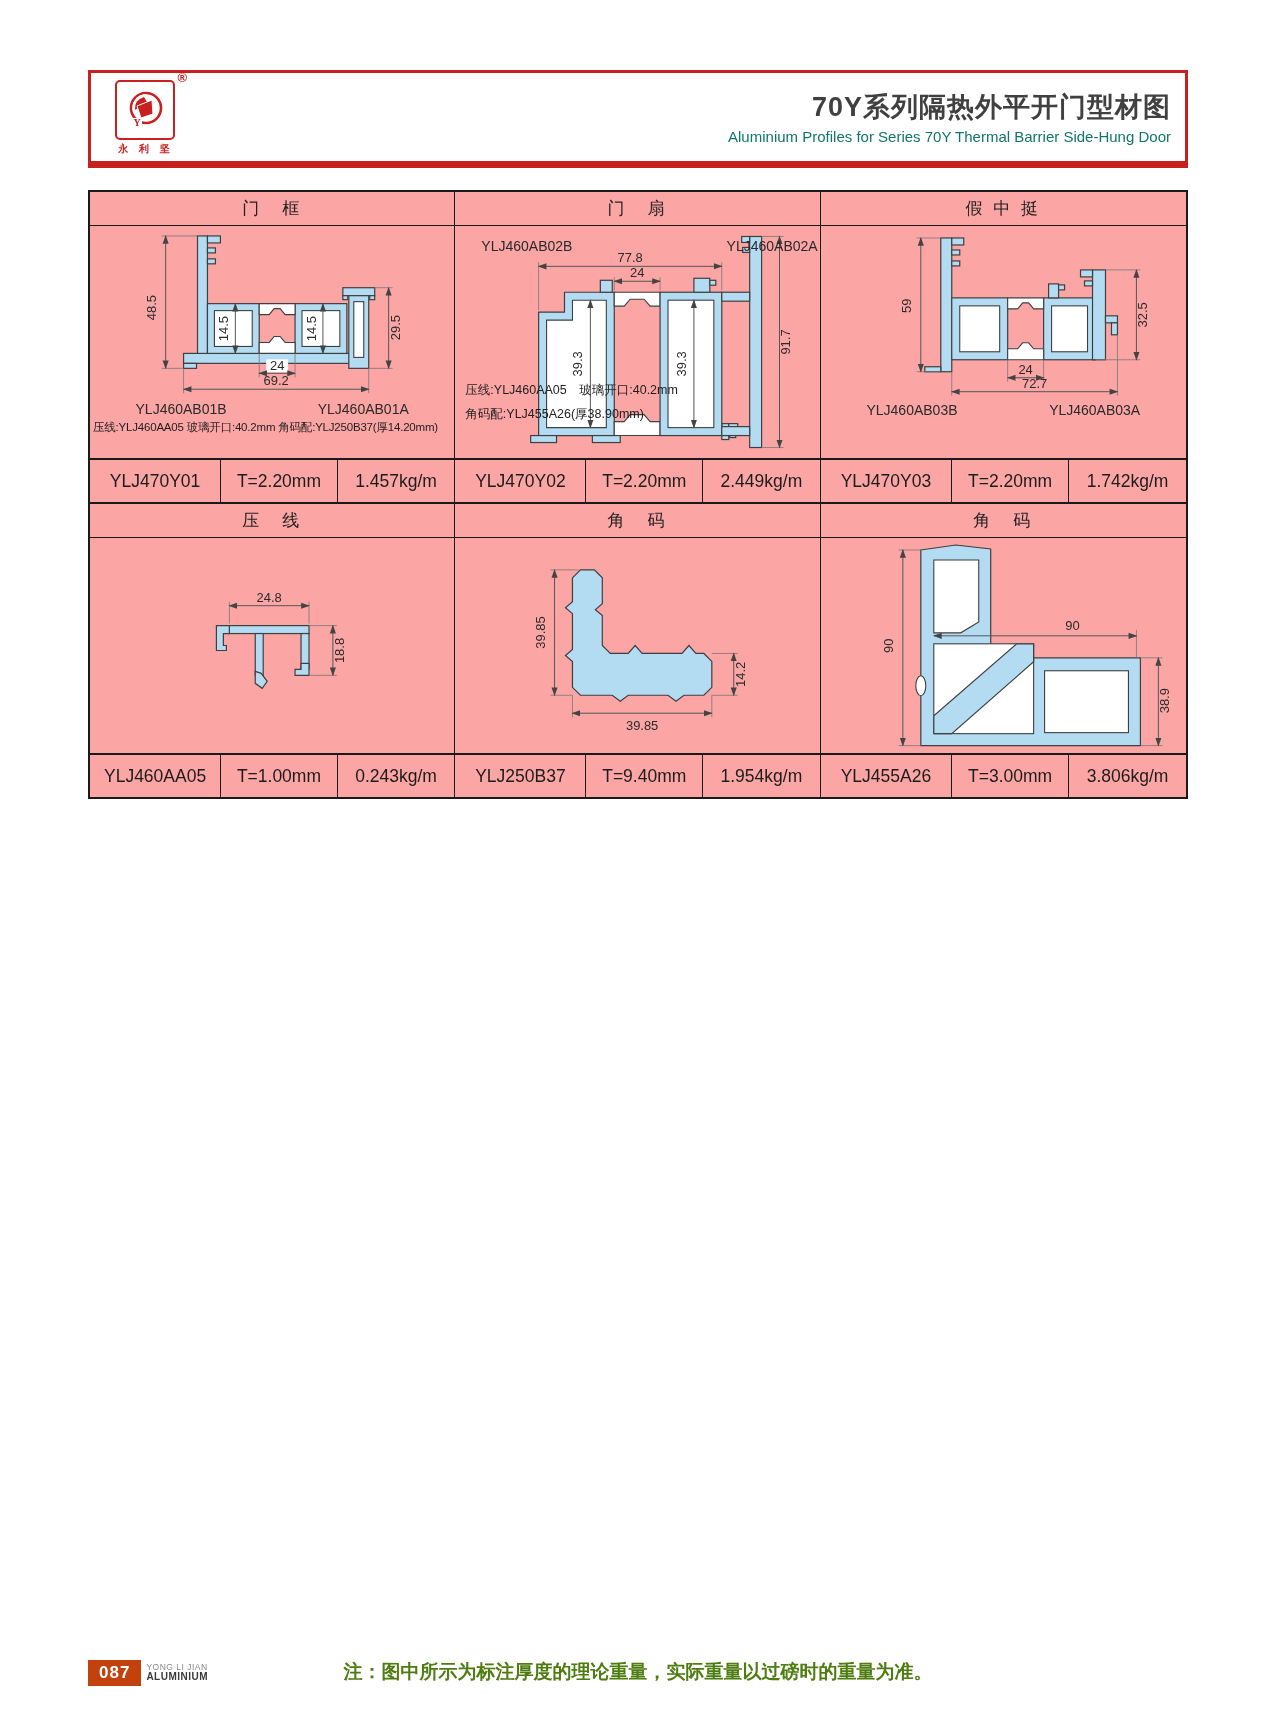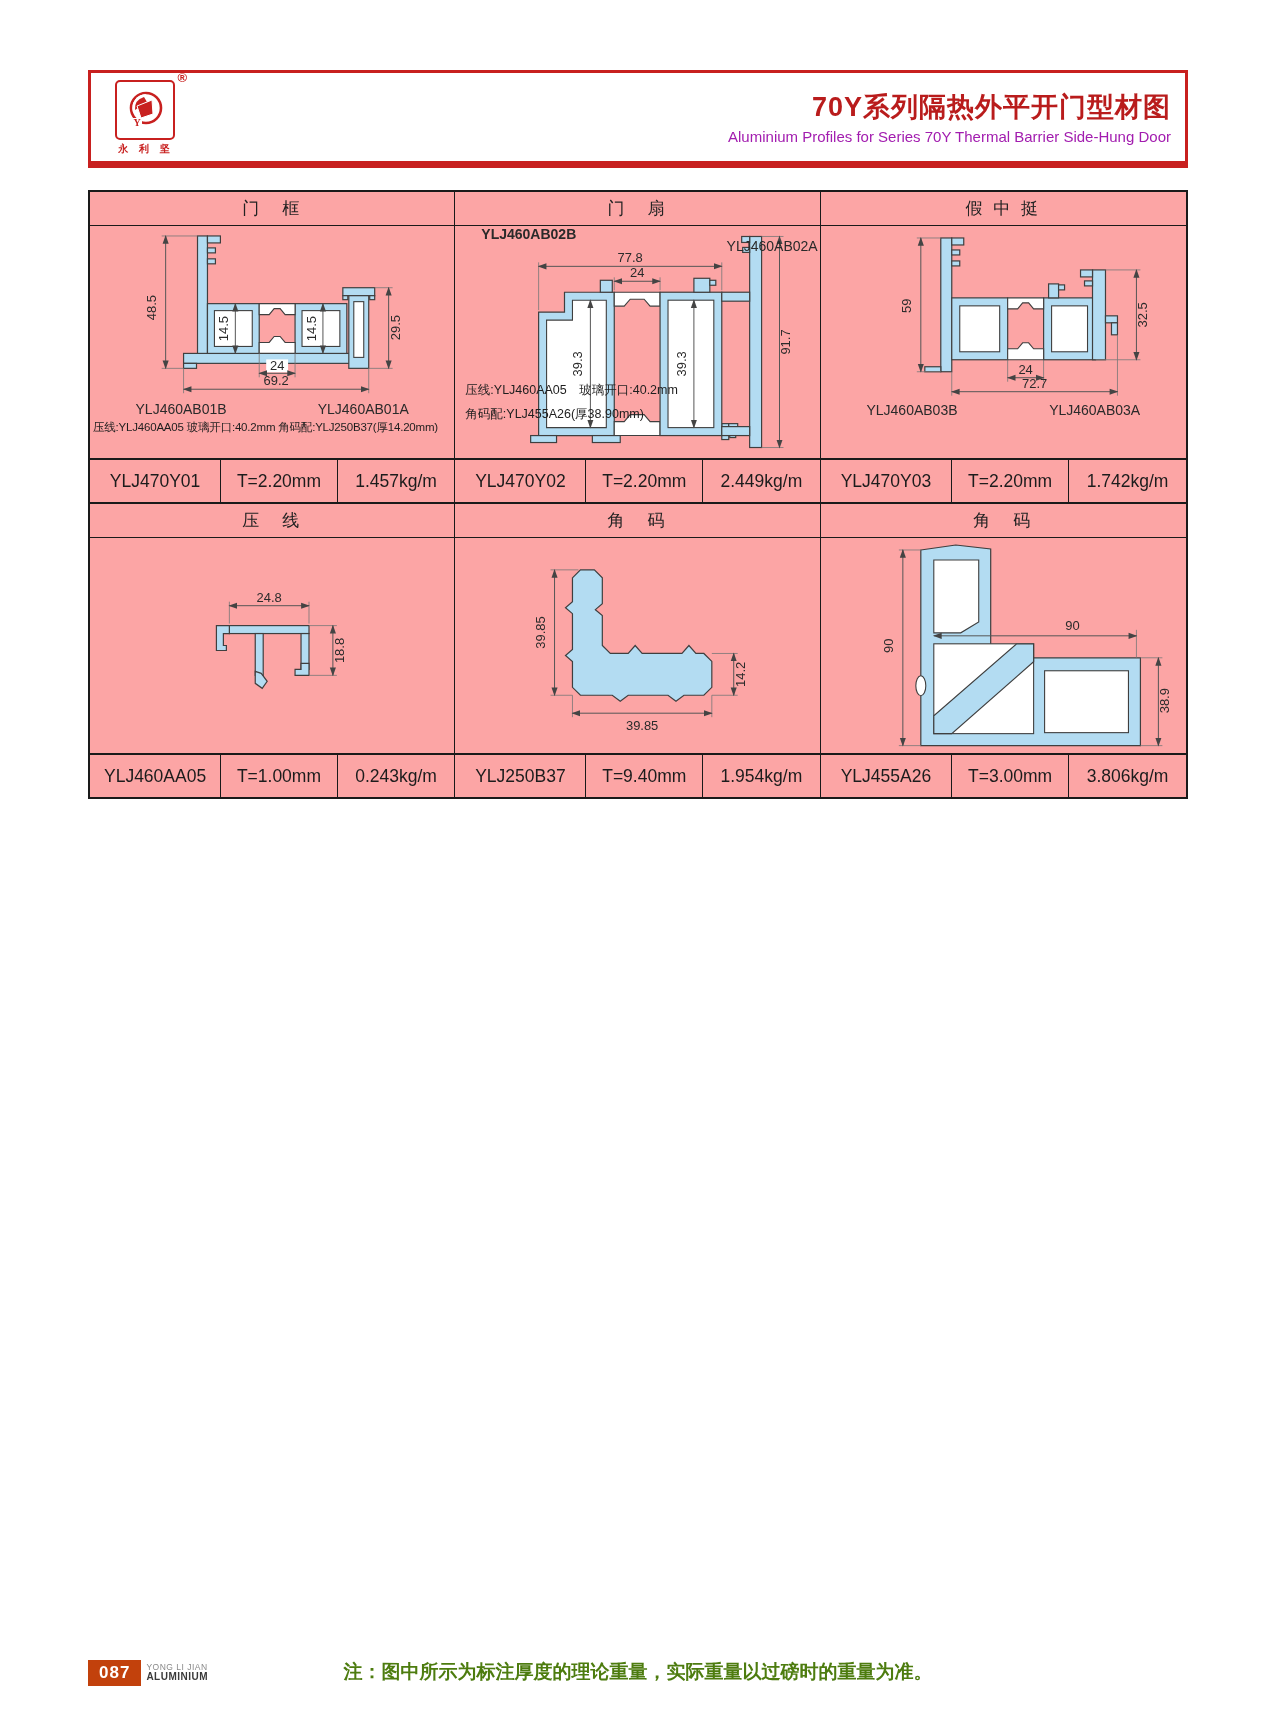--- a/index.html
+++ b/index.html
@@ -12,22 +12,22 @@
   .logo{position:relative;margin-left:20px;width:70px;height:86px;flex:0 0 auto;}
   .logo-reg{position:absolute;right:-6px;top:-4px;color:#C8201F;font-size:13px;font-weight:bold;}
   .logo-box{position:absolute;left:4px;top:6px;width:56px;height:56px;border:2.5px solid #C8201F;border-radius:5px;
             display:flex;align-items:center;justify-content:center;}
   .logo-chars{position:absolute;left:0;top:68px;width:70px;text-align:center;color:#C8201F;
               font-size:10px;font-weight:bold;letter-spacing:4px;white-space:nowrap;}
   .brandname{margin-left:16px;white-space:nowrap;color:#C8201F;font-weight:bold;}
   .brand-cn{font-size:36px;letter-spacing:1px;}
   .brand-en{font-size:35px;letter-spacing:0px;margin-left:8px;}
   .titles{margin-left:auto;margin-right:14px;text-align:right;}
-  .title-cn{font-size:27px;font-weight:bold;color:#b91c1c;letter-spacing:1px;}
-  .title-en{font-size:15px;color:#a21caf;margin-top:3px;}
+  .title-cn{font-size:27px;font-weight:bold;color:#404040;letter-spacing:1px;}
+  .title-en{font-size:15px;color:#0f766e;margin-top:3px;}
 
   
   .ptable{position:absolute;left:88px;top:190px;width:1100px;box-sizing:border-box;
           border:2px solid #1a1a1a;background:#fca5a5;}
   .hrow{display:grid;grid-template-columns:1fr 1fr 1fr;height:33px;border-bottom:1px solid #1a1a1a;}
   .hcell{display:flex;align-items:center;justify-content:center;font-size:17px;color:#222;
          letter-spacing:3px;border-right:1px solid #1a1a1a;}
   .hcell:last-child,.dcell:last-child,.sgroup:last-child{border-right:none;}
   .drow{display:grid;grid-template-columns:1fr 1fr 1fr;}
   .r1{height:232px;} .r2{height:215px;}
@@ -186,21 +186,21 @@
           <text class="dt" x="183" y="51" text-anchor="middle">24</text>
           <line class="dim" x1="136" y1="74" x2="136" y2="202" marker-start="url(#mL)" marker-end="url(#mL)"></line>
           <text class="dt" transform="rotate(-90 128 138)" x="128" y="138" text-anchor="middle">39.3</text>
           <line class="dim" x1="240" y1="74" x2="240" y2="202" marker-start="url(#mL)" marker-end="url(#mL)"></line>
           <text class="dt" transform="rotate(-90 232 138)" x="232" y="138" text-anchor="middle">39.3</text>
           <line class="ext" x1="308" y1="10" x2="330" y2="10"></line>
           <line class="ext" x1="308" y1="222" x2="330" y2="222"></line>
           <line class="dim" x1="326" y1="10" x2="326" y2="222" marker-start="url(#mL)" marker-end="url(#mL)"></line>
           <text class="dt" transform="rotate(-90 337 116)" x="337" y="116" text-anchor="middle">91.7</text>
         </svg>
-        <div class="overlay" style="left:26px;top:0;font-weight:bold;">YLJ460AB02B</div>
+        <div class="overlay" style="left:26px;top:12px;">YLJ460AB02B</div>
         <div class="overlay" style="right:2px;top:12px;">YLJ460AB02A</div>
         <div class="onote" style="left:10px;top:156px;">压线:YLJ460AA05　玻璃开口:40.2mm</div>
         <div class="onote" style="left:10px;top:180px;">角码配:YLJ455A26(厚38.90mm)</div>
       </div>
 
       <div class="dcell">
         <svg width="100%" viewBox="0 0 366 174">
           <defs>
               <marker id="mM" viewBox="0 0 10 8" refX="9" refY="4" markerWidth="9" markerHeight="7" orient="auto-start-reverse">
                 <path d="M0,0.5 L10,4 L0,7.5 Z" fill="#444"></path>

